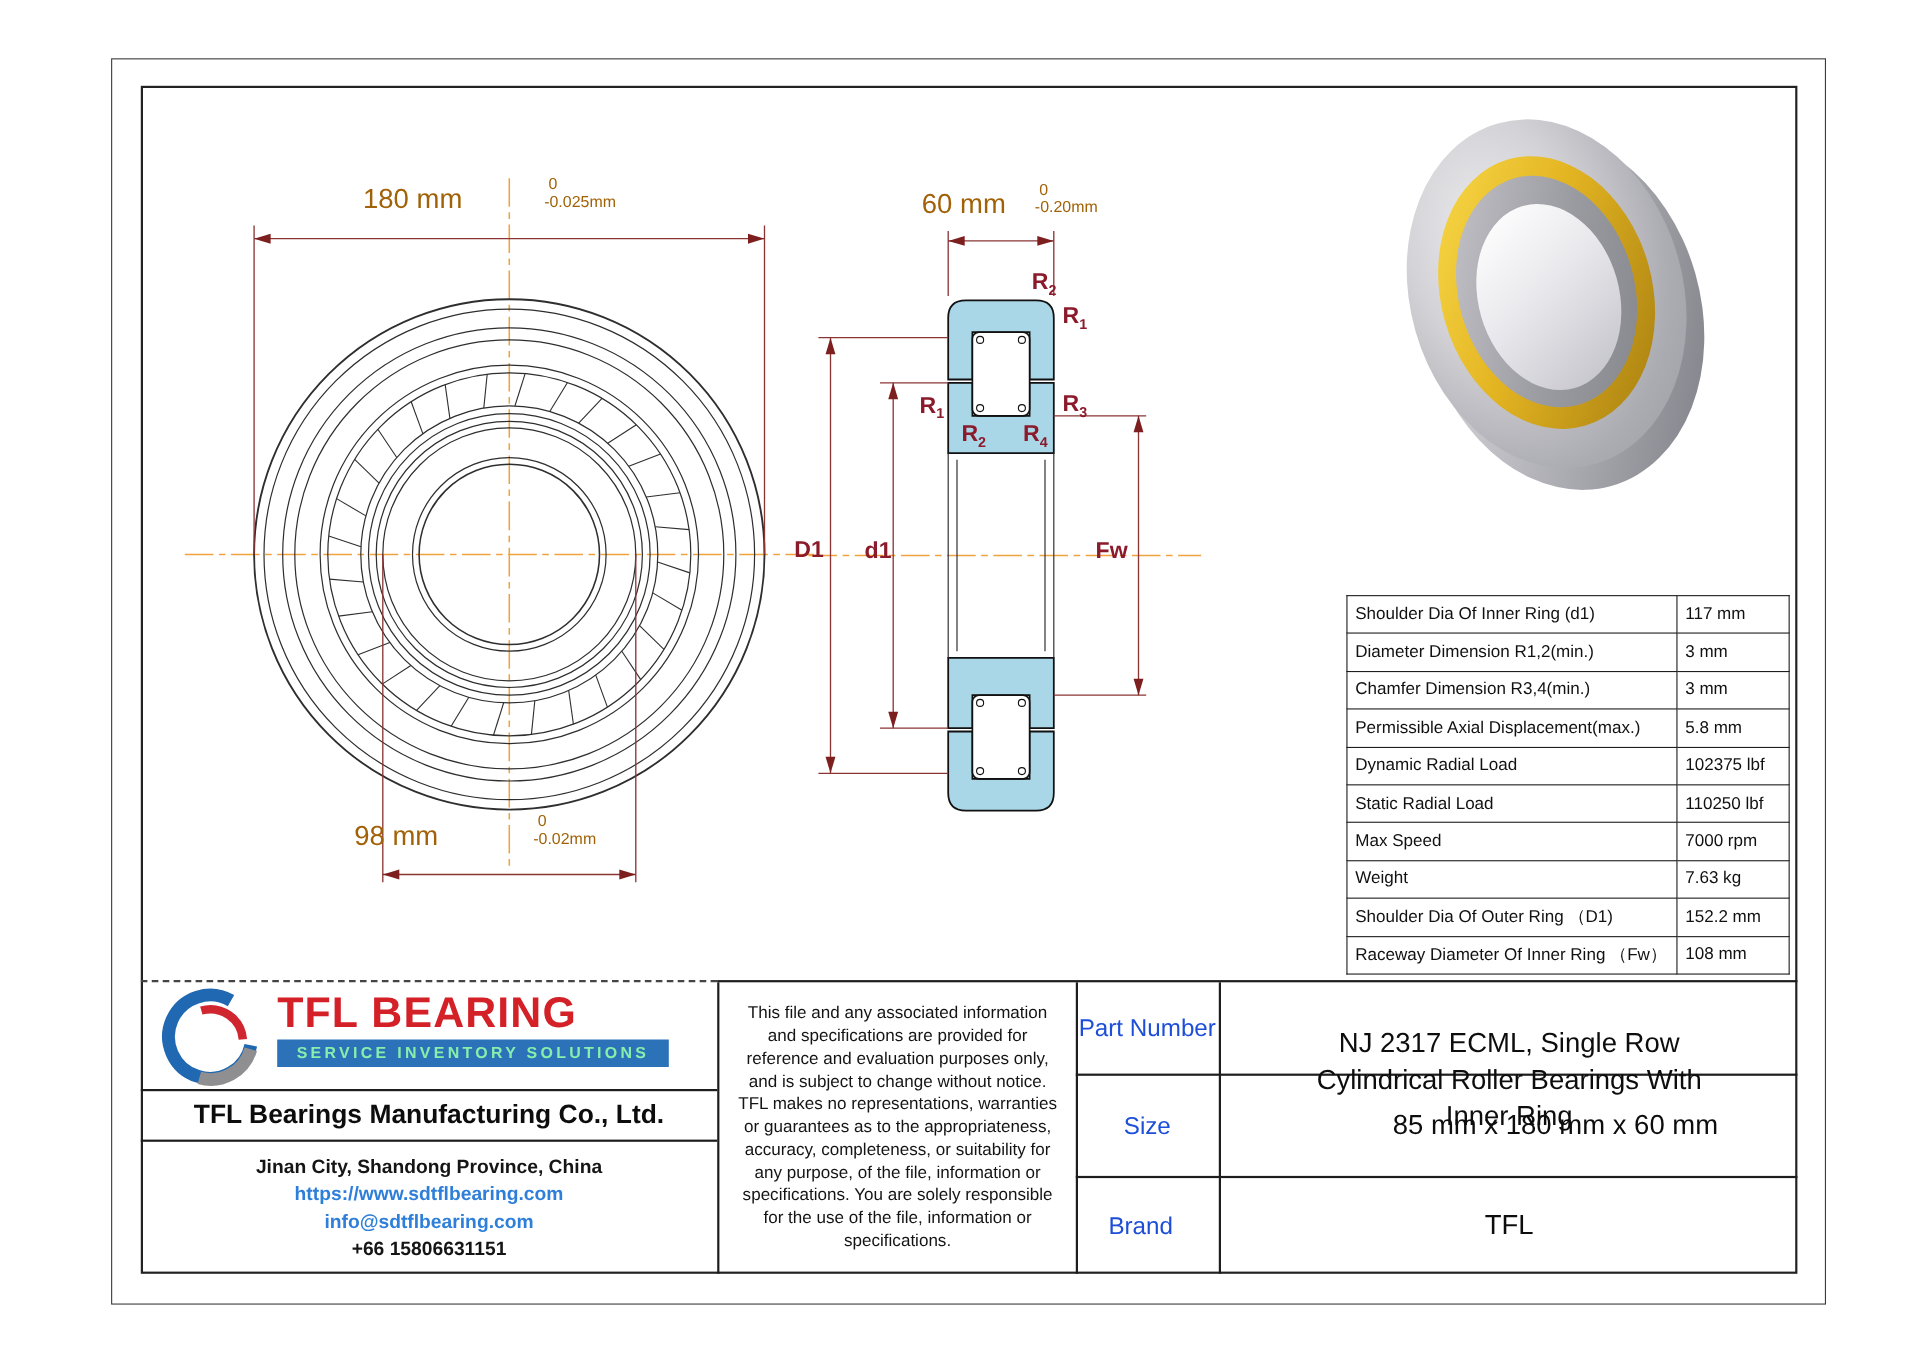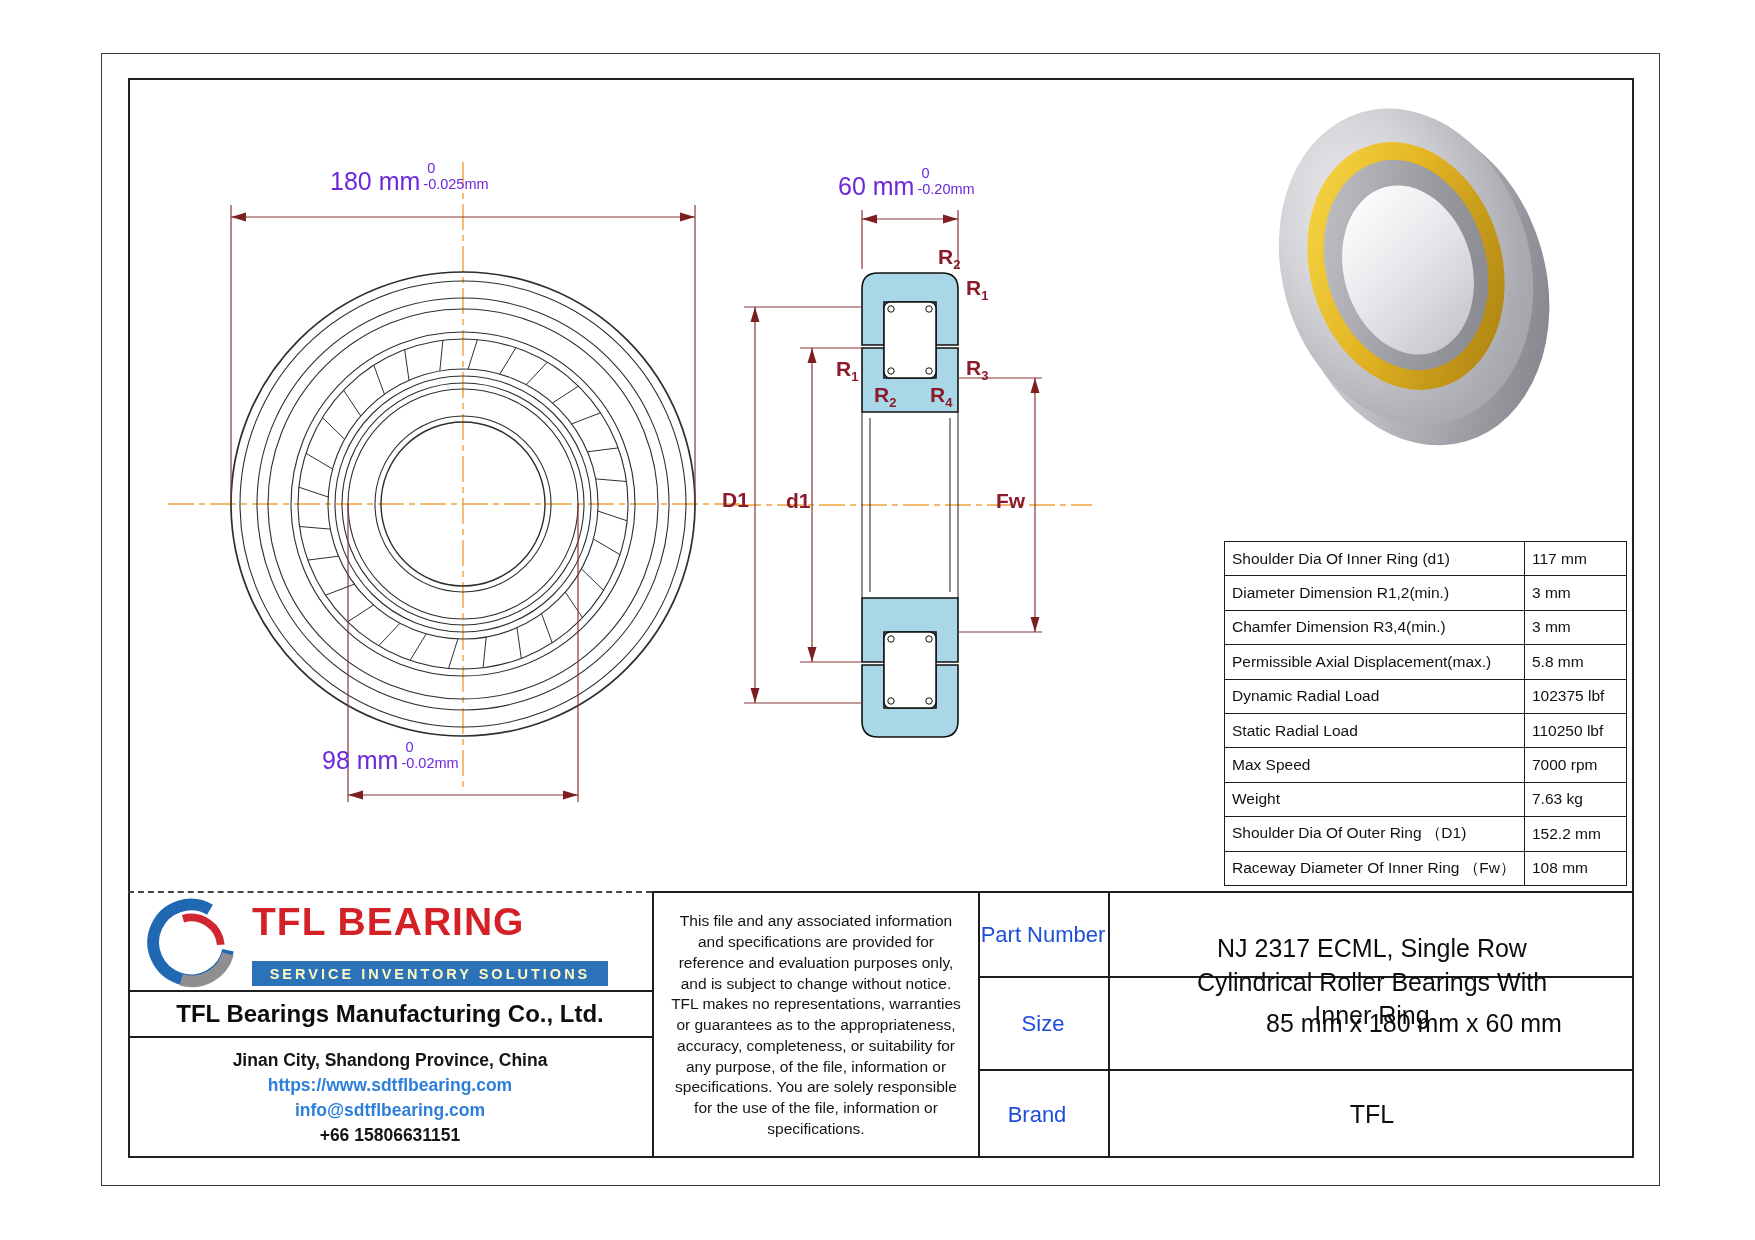--- a/index.html
+++ b/index.html
@@ -7,21 +7,21 @@
     --logo_red:#d42027; --logo_blue:#2b72b8; --link_blue:#2e7fd9; --line:#1d1d1d;
   }
   *{margin:0;box-sizing:border-box;font-family:"Liberation Sans",sans-serif}
   body{background:#ffffff}
   #page{position:relative;width:1755px;height:1240px;background:#fff;overflow:hidden}
   .abs{position:absolute}
   .frame-outer{left:101px;top:53px;width:1559px;height:1133px;border:1.8px solid #3a3a3a}
   .frame-inner{left:128px;top:78px;width:1506px;height:1080px;border:2.6px solid #222}
   svg.draw{left:0;top:0;width:1755px;height:1240px;pointer-events:none}
   
-  .dimtxt{display:flex;align-items:flex-start;justify-content:flex-start;color:#6d28d9;font-size:25px;white-space:nowrap}
+  .dimtxt{display:flex;align-items:flex-start;justify-content:space-between;color:#a16207;font-size:25px;white-space:nowrap}
   .tol{display:flex;flex-direction:column;font-size:14.5px;line-height:1.12;margin-left:3px;margin-top:-7px}
   .tol span:first-child{padding-left:4px}
   
   .lbl{color:var(--label_red);font-weight:700;font-size:21px;line-height:1;white-space:nowrap}
   .lbl sub{font-size:13px}
   
   table.spec{left:1224px;top:541px;width:403px;border-collapse:collapse;table-layout:fixed;position:absolute}
   table.spec td{border:1.6px solid var(--line);height:34.4px;font-size:15.5px;color:#111;
     padding:0 4px 0 7px;white-space:nowrap;overflow:visible}
   table.spec td.v{width:102px}
@@ -29,22 +29,22 @@
   .tbline{background:var(--line)}
   .cellflex{display:flex;align-items:center;justify-content:center;text-align:center}
   .company{font-size:24px;font-weight:600;color:#0d0d0d}
   .contact-line{font-size:17.5px;font-weight:600;color:#151515;line-height:1.42}
   .contact-link{font-size:17.5px;font-weight:600;color:var(--link_blue);line-height:1.42;cursor:pointer}
   .contact-phone{font-size:17.5px;font-weight:700;color:#151515;line-height:1.42}
   .disclaimer{font-size:15.5px;font-weight:500;color:#141414;line-height:1.34}
   .fieldlabel{font-size:22px;color:#1d4ed8}
   .fieldvalue{font-size:25px;color:#0d0d0d;line-height:1.35}
   .brandword{font-size:39px;font-weight:700;letter-spacing:1px;color:var(--logo_red);line-height:1}
-  .tagbar{background:var(--logo_blue);color:#fef9c3;font-size:14.5px;font-weight:700;letter-spacing:3px;
-    display:flex;align-items:center;justify-content:center;height:25px;margin-top:20px}
+  .tagbar{background:var(--logo_blue);color:#86efac;font-size:14.5px;font-weight:700;letter-spacing:3px;
+    display:flex;align-items:center;justify-content:center;height:25px;margin-top:4px}
   
   .e{position:absolute;border-radius:50%}
 </style>
 </head>
 <body>
 
 <div id="page">
 
   <div class="abs frame-outer"></div>
   <div class="abs frame-inner"></div>

